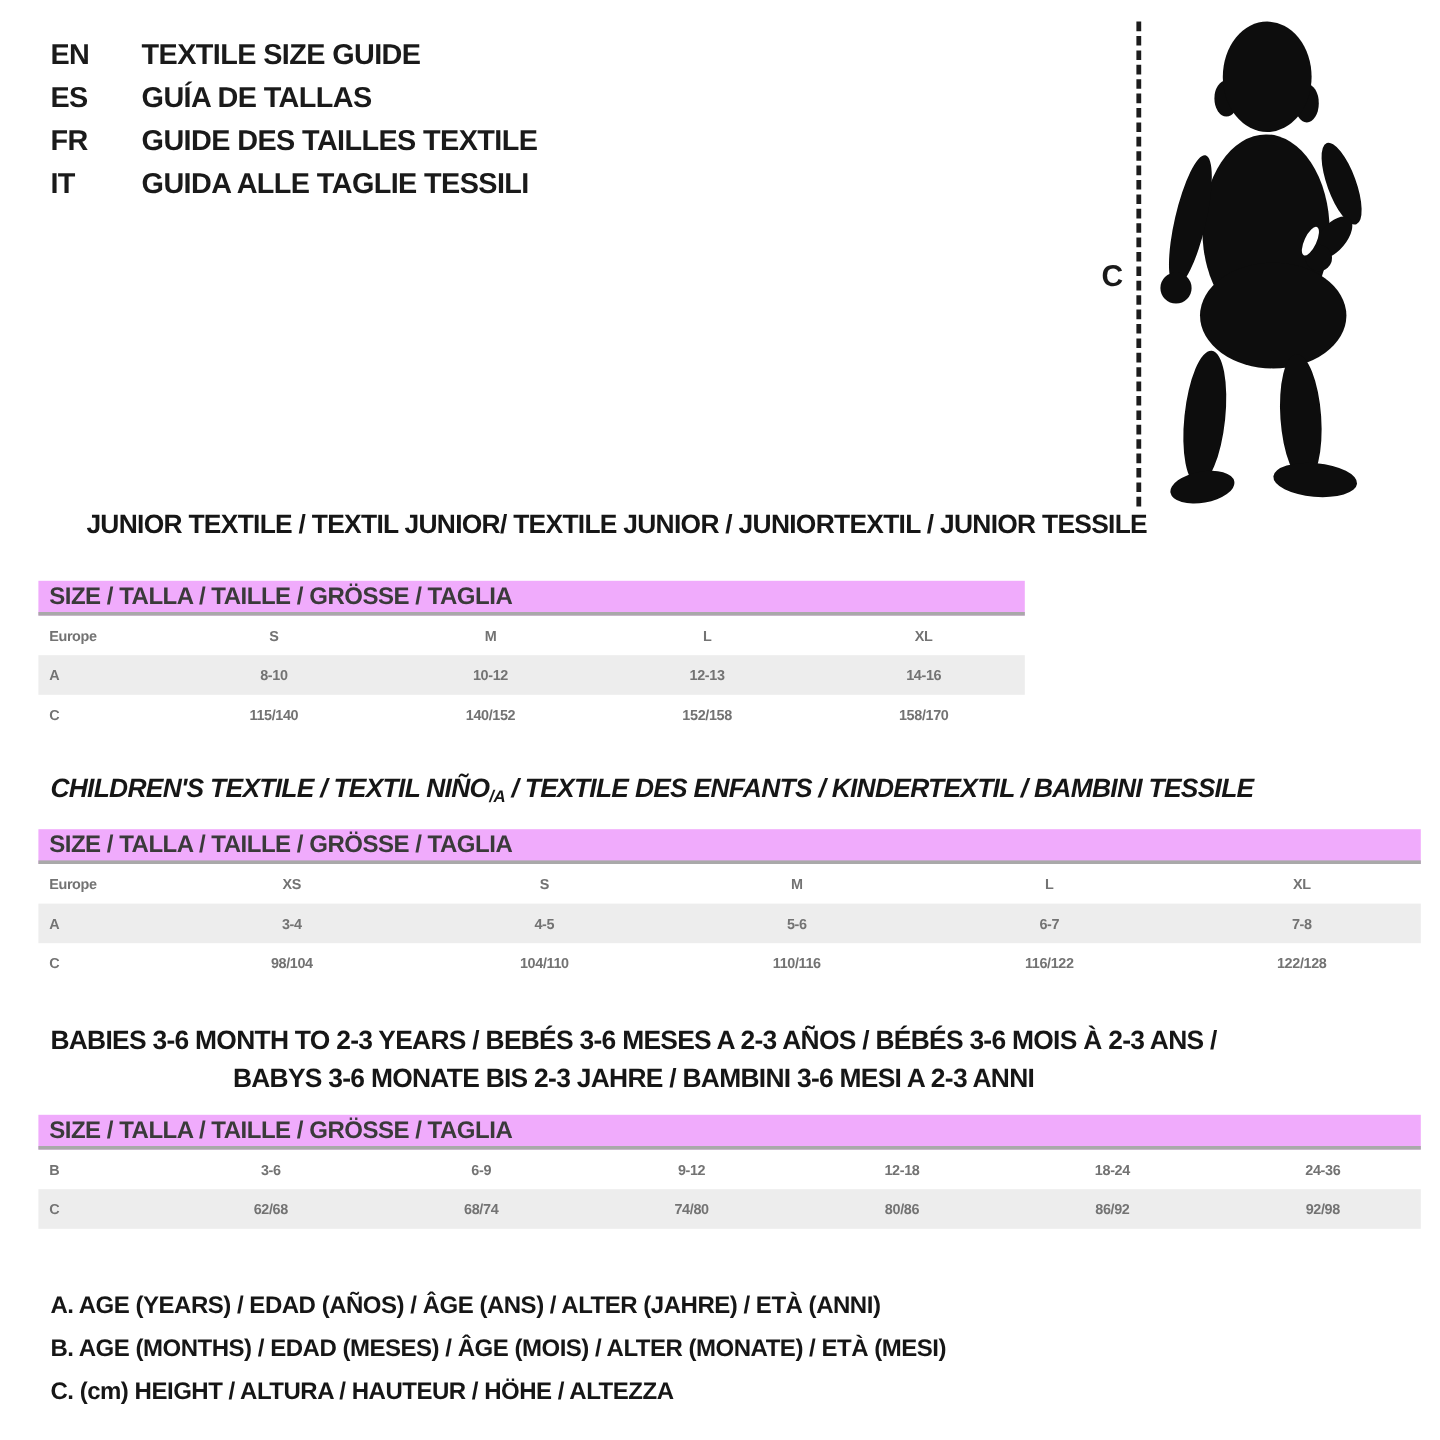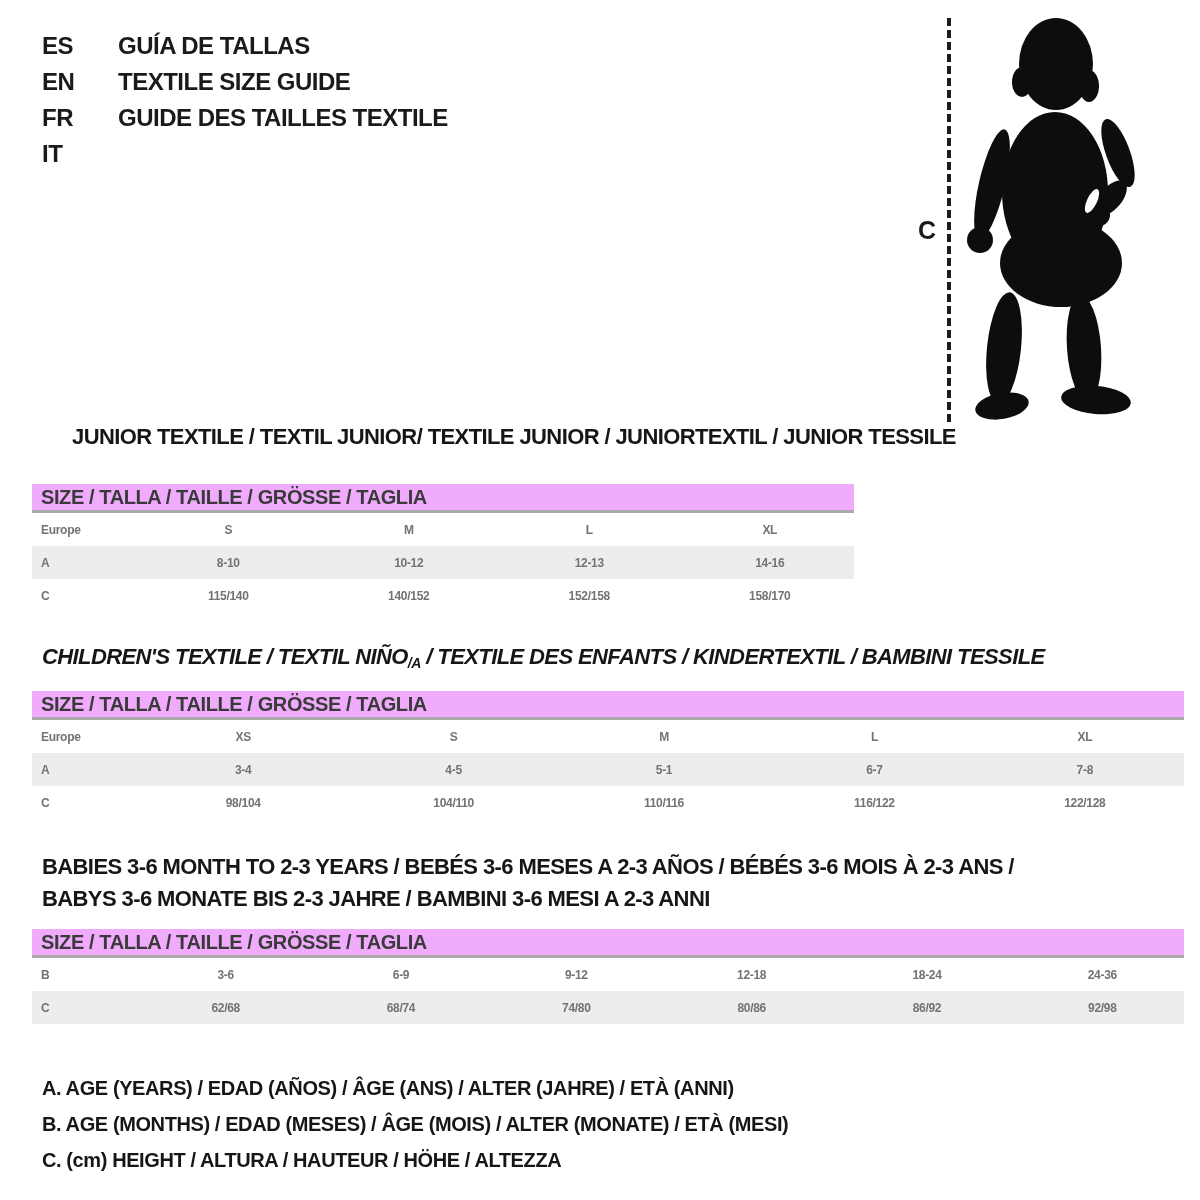--- a/index.html
+++ b/index.html
@@ -38,33 +38,34 @@
   .zebra{background:#ededed;}
   
   .legend{position:absolute;left:42px;top:1070px;}
   .legend-line{font-size:20px;line-height:36px;letter-spacing:-0.4px;color:#161616;white-space:nowrap;}
 </style>
 </head>
 <body>
 
 <div class="lang-list">
   <div class="lang-row">
+    <span class="lang-code">EN</span>
+    <span class="lang-label">TEXTILE SIZE GUIDE</span>
+  </div>
+  <div class="lang-row">
     <span class="lang-code">ES</span>
     <span class="lang-label">GUÍA DE TALLAS</span>
-  </div>
-  <div class="lang-row">
-    <span class="lang-code">EN</span>
-    <span class="lang-label">TEXTILE SIZE GUIDE</span>
   </div>
   <div class="lang-row">
     <span class="lang-code">FR</span>
     <span class="lang-label">GUIDE DES TAILLES TEXTILE</span>
   </div>
   <div class="lang-row">
     <span class="lang-code">IT</span>
+    <span class="lang-label">GUIDA ALLE TAGLIE TESSILI</span>
   </div>
 </div>
 
 <div class="figure">
   <span class="measure-label">C</span>
   <div class="measure-line"></div>
   <svg class="baby-svg" width="176" height="410" viewBox="0 0 176 410">
     <g fill="#0d0d0d">
 
       <ellipse cx="56" cy="70" rx="10" ry="15"></ellipse>
@@ -128,35 +129,35 @@
     <span class="cell">XS</span>
     <span class="cell">S</span>
     <span class="cell">M</span>
     <span class="cell">L</span>
     <span class="cell">XL</span>
   </div>
   <div class="trow cols5 zebra">
     <span class="rlabel">A</span>
     <span class="cell">3-4</span>
     <span class="cell">4-5</span>
-    <span class="cell">5-1</span>
+    <span class="cell">5-6</span>
     <span class="cell">6-7</span>
     <span class="cell">7-8</span>
   </div>
   <div class="trow cols5">
     <span class="rlabel">C</span>
     <span class="cell">98/104</span>
     <span class="cell">104/110</span>
     <span class="cell">110/116</span>
     <span class="cell">116/122</span>
     <span class="cell">122/128</span>
   </div>
 </div>
 
-<div class="sec-title" style="top:851px;line-height:32px;">
+<div class="sec-title" style="top:851px;line-height:32px;text-align:center;">
   <div>BABIES 3-6 MONTH TO 2-3 YEARS / BEBÉS 3-6 MESES A 2-3 AÑOS / BÉBÉS 3-6 MOIS À 2-3 ANS /</div>
   <div>BABYS 3-6 MONATE BIS 2-3 JAHRE / BAMBINI 3-6 MESI A 2-3 ANNI</div>
 </div>
 <div class="table t-babies">
   <div class="size-bar">SIZE / TALLA / TAILLE / GRÖSSE / TAGLIA</div>
   <div class="trow cols6">
     <span class="rlabel">B</span>
     <span class="cell">3-6</span>
     <span class="cell">6-9</span>
     <span class="cell">9-12</span>

